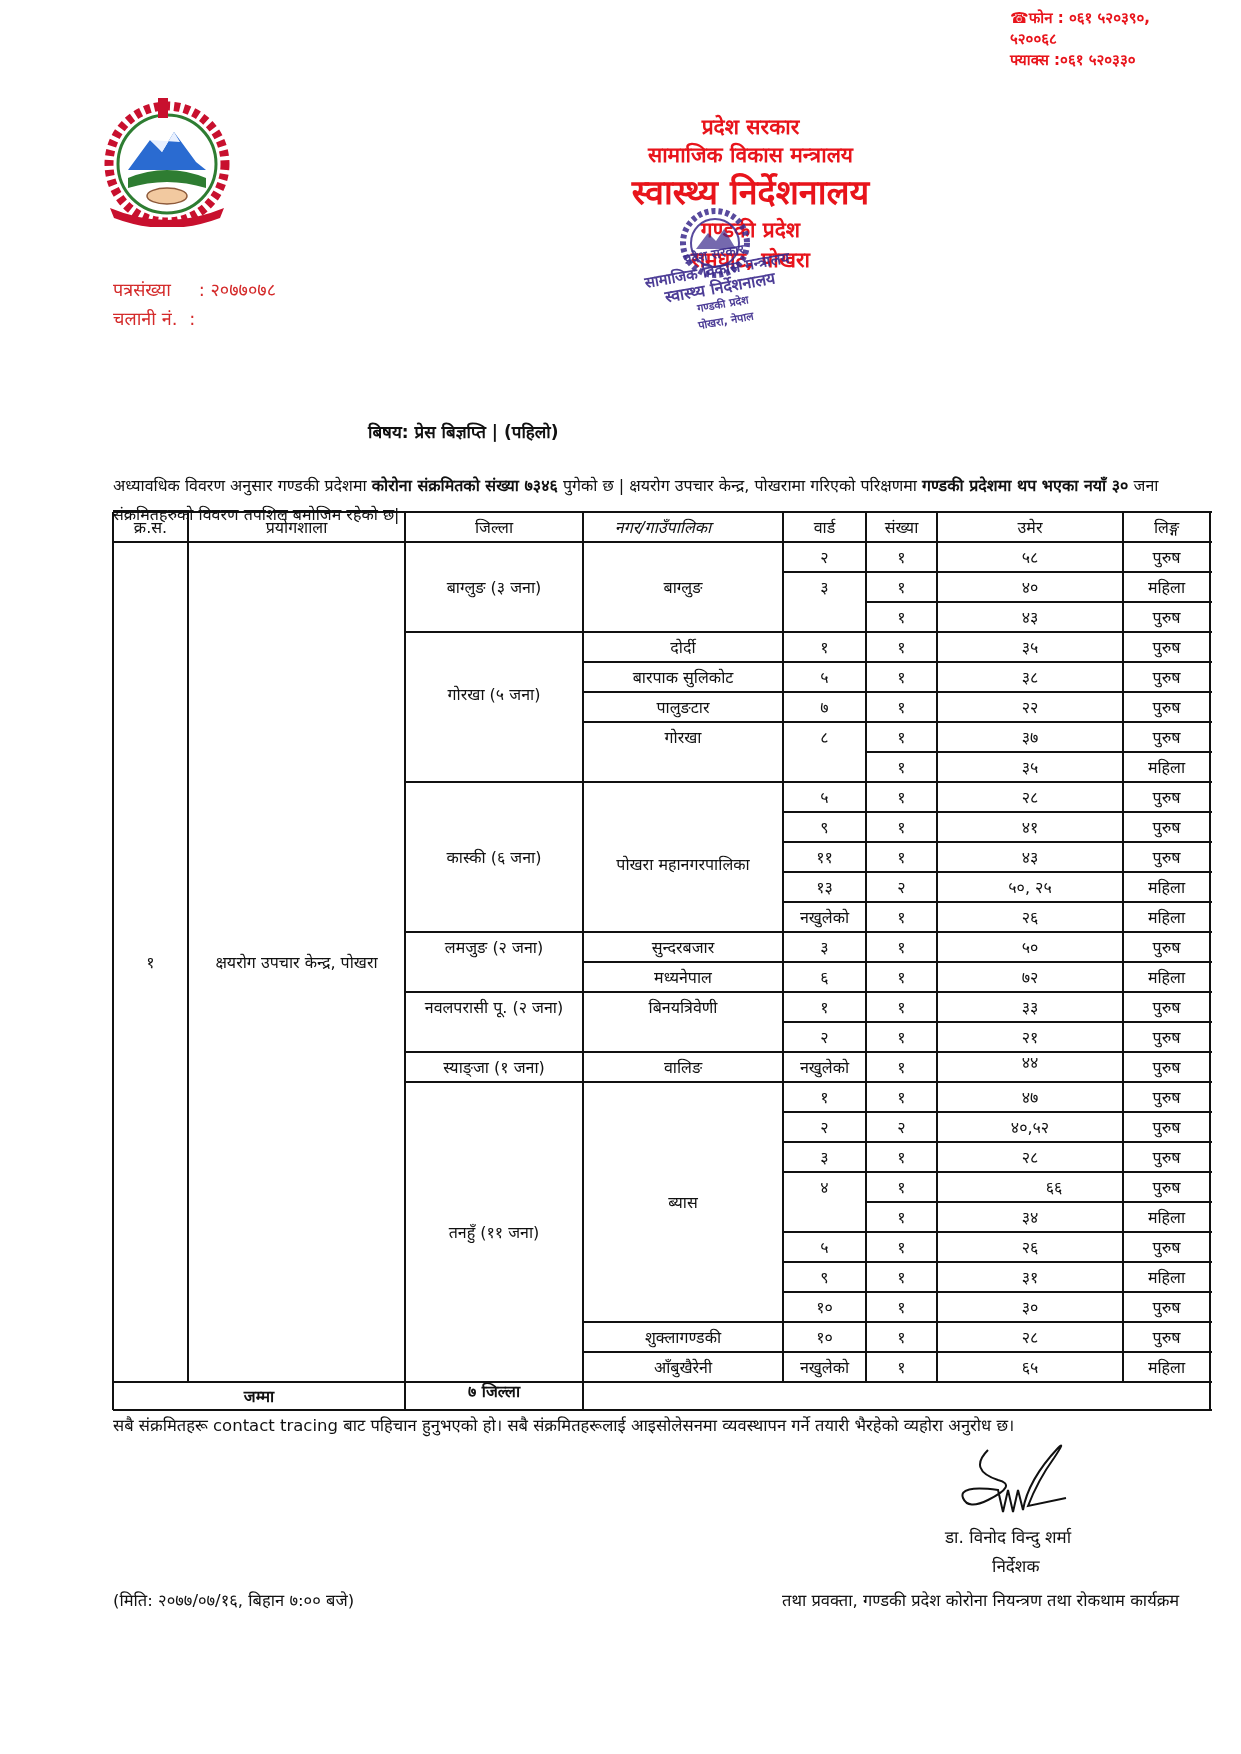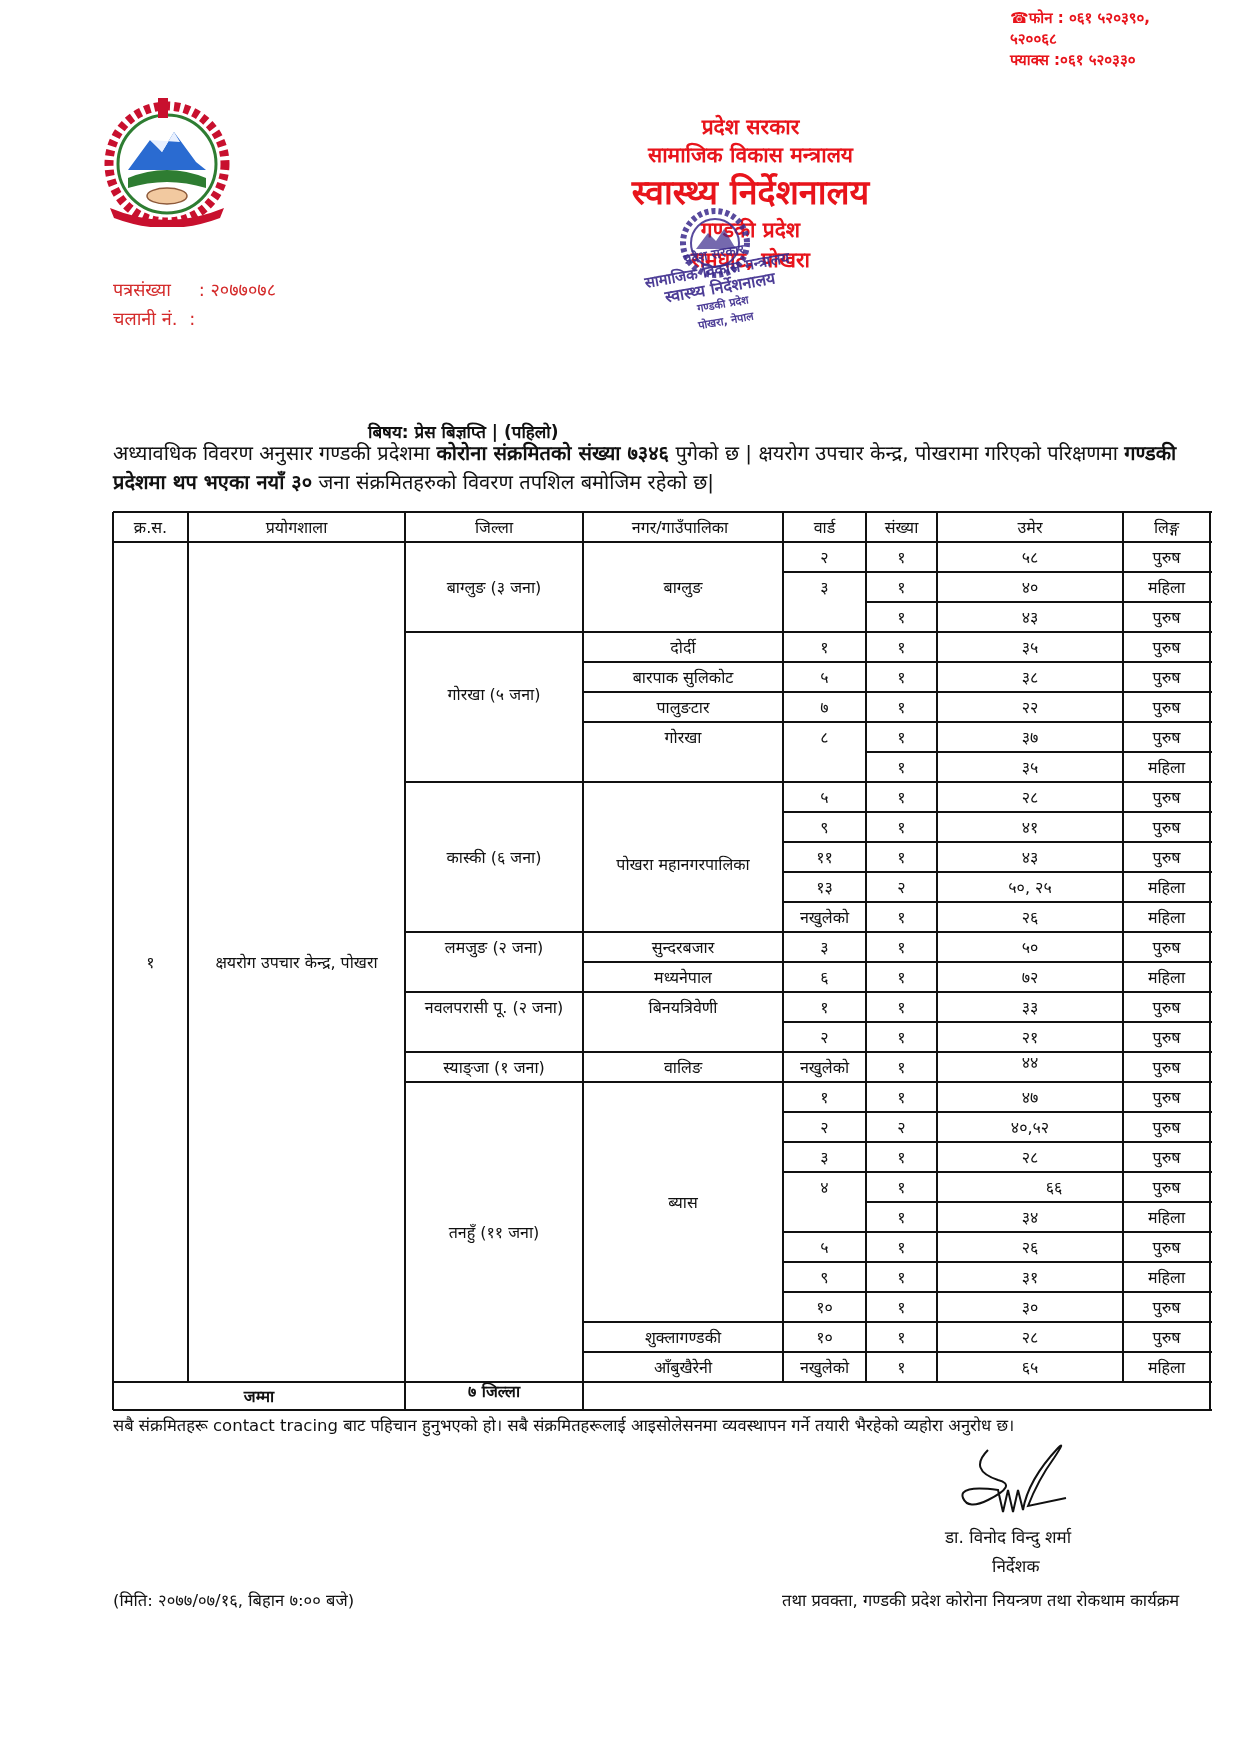--- a/index.html
+++ b/index.html
@@ -8,21 +8,21 @@
   .abs { position:absolute; }
   .contact { left:1010px; top:8px; font-size:15px; font-weight:bold; line-height:21px; color:#e8141b; }
   .hdr { left:0; width:1241px; text-align:center; color:#e8141b; font-weight:bold; }
   .hdr1 { top:112px; font-size:21px; left:130px; }
   .hdr2 { top:140px; font-size:21px; left:130px; }
   .hdr3 { top:168px; font-size:34px; left:130px; }
   .hdr4 { top:215px; font-size:21px; left:130px; }
   .hdr5 { top:245px; font-size:21px; left:130px; }
   .ref { left:113px; font-size:18px; color:#d42a2a; }
   .subject { left:368px; top:420px; font-size:17px; font-weight:bold; }
-  .para { left:113px; top:439px; width:1070px; font-size:20px; line-height:29px; }
+  .para { left:113px; top:471px; width:1070px; font-size:16px; line-height:29px; }
   .para b { font-weight:bold; }
   #grid { position:absolute; left:0; top:0; width:1241px; height:1754px; }
   .cell { position:absolute; box-sizing:border-box; display:flex; align-items:center; justify-content:center;
           font-size:16px; text-align:center; white-space:nowrap; }
   .hline { position:absolute; height:2px; background:#111; }
   .vline { position:absolute; width:2px; background:#111; }
   .note { left:113px; top:1413px; font-size:16.5px; }
   .sig-name { left:945px; top:1525px; font-size:17px; }
   .sig-title { left:992px; top:1554px; font-size:17px; }
   .dateline { left:113px; top:1588px; font-size:16.5px; }
@@ -85,21 +85,21 @@
 <div class="abs subject">बिषय: प्रेस बिज्ञप्ति   | (पहिलो)</div>
 
 <div class="abs para">
   <span>अध्यावधिक विवरण अनुसार गण्डकी प्रदेशमा </span><b>कोरोना संक्रमितको संख्या ७३४६</b><span> पुगेको छ | क्षयरोग उपचार केन्द्र, पोखरामा  गरिएको परिक्षणमा </span><b>गण्डकी प्रदेशमा थप भएका नयाँ ३०</b><span> जना संक्रमितहरुको विवरण तपशिल बमोजिम रहेको छ|</span>
 </div>
 
 <div id="grid">
     <div class="cell" style="left: 113px; top: 512px; width: 75px; height: 30px;">क्र.स.</div>
     <div class="cell" style="left: 188px; top: 512px; width: 217px; height: 30px;">प्रयोगशाला</div>
     <div class="cell" style="left: 405px; top: 512px; width: 178px; height: 30px;">जिल्ला</div>
-    <div class="cell" style="left: 580px; top: 512px; width: 200px; height: 30px;">नगर/गाउँपालिका</div>
+    <div class="cell" style="left: 563px; top: 512px; width: 200px; height: 30px; font-style: italic;">नगर/गाउँपालिका</div>
     <div class="cell" style="left: 783px; top: 512px; width: 83px; height: 30px;">वार्ड</div>
     <div class="cell" style="left: 866px; top: 512px; width: 71px; height: 30px;">संख्या</div>
     <div class="cell" style="left: 937px; top: 512px; width: 186px; height: 30px;">उमेर</div>
     <div class="cell" style="left: 1123px; top: 512px; width: 87px; height: 30px;">लिङ्ग</div>
     <div class="cell" style="left: 113px; top: 542px; width: 75px; height: 840px;">१</div>
     <div class="cell" style="left: 188px; top: 542px; width: 217px; height: 840px;">क्षयरोग उपचार केन्द्र, पोखरा</div>
     <div class="cell" style="left: 405px; top: 542px; width: 178px; height: 90px;">बाग्लुङ (३ जना)</div>
     <div class="cell" style="left: 405px; top: 632px; width: 178px; height: 124px;">गोरखा (५ जना)</div>
     <div class="hline" style="left: 405px; top: 631px; width: 180px;"></div>
     <div class="cell" style="left: 405px; top: 782px; width: 178px; height: 150px;">कास्की (६ जना)</div>

